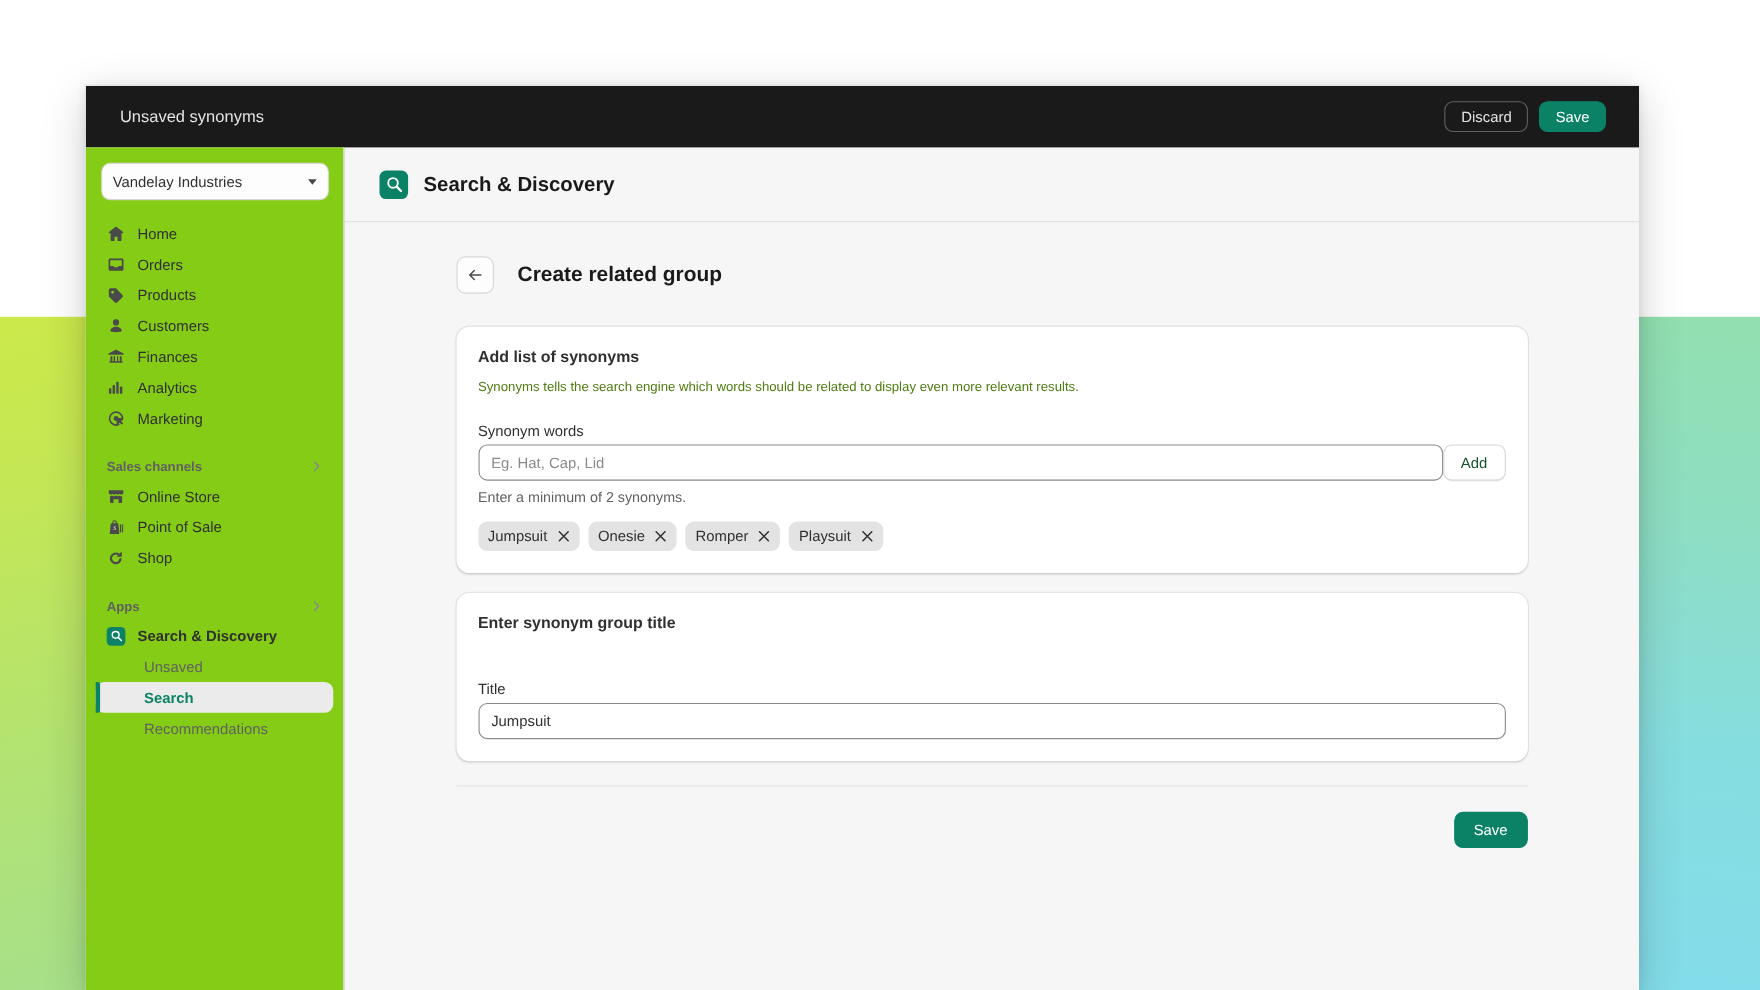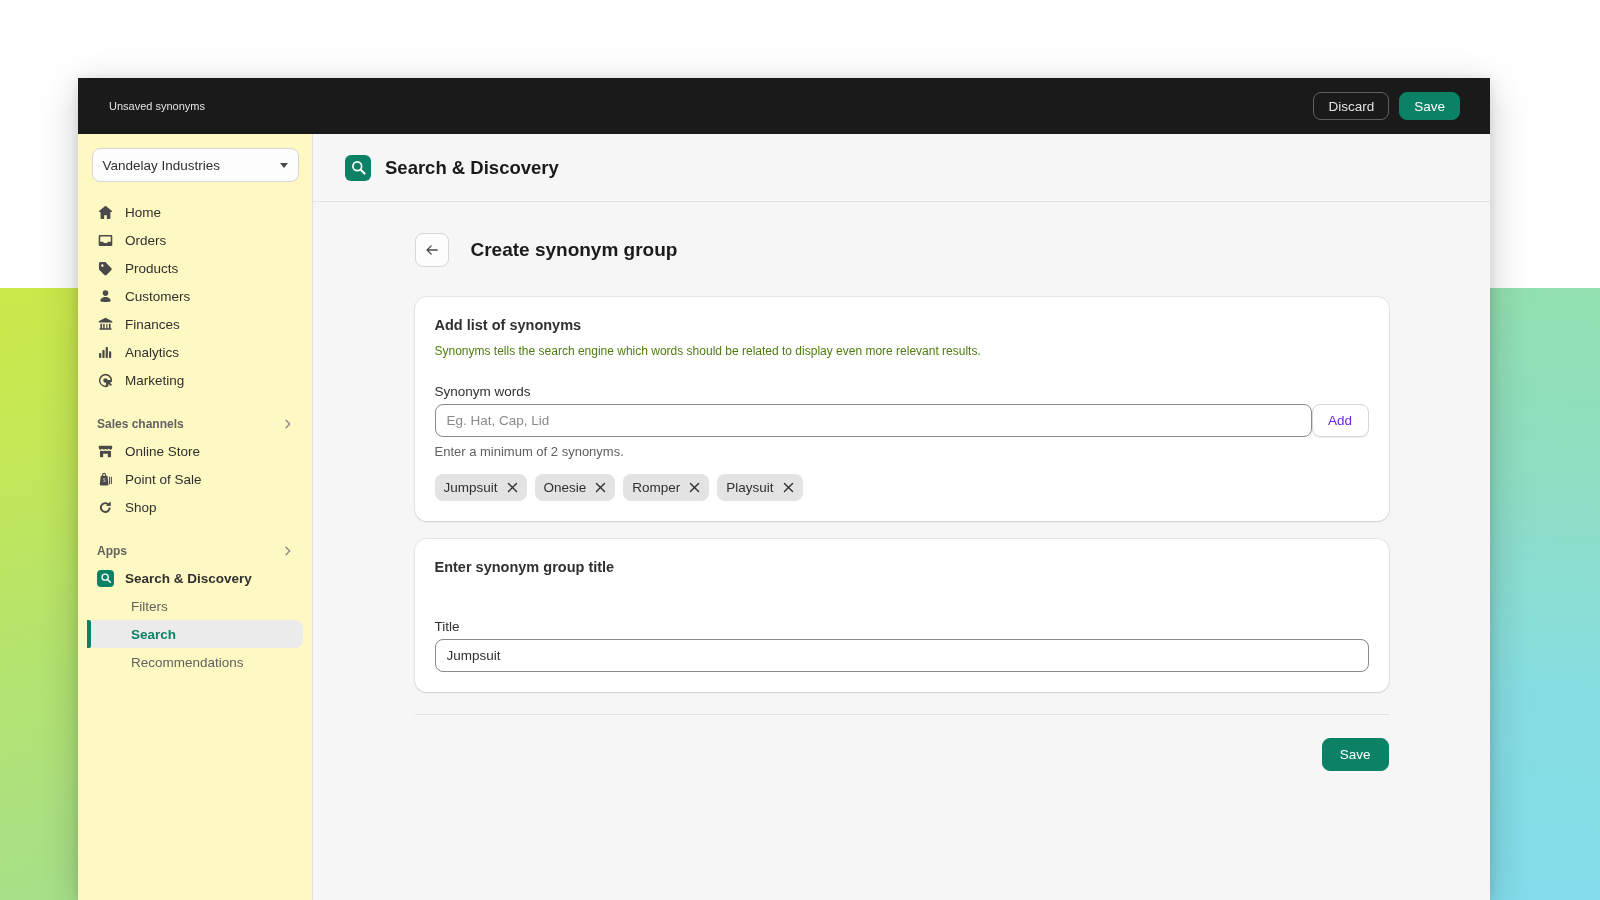--- a/index.html
+++ b/index.html
@@ -42,42 +42,42 @@
     width: 235px; flex: 0 0 235px;
     display: flex; align-items: center; gap: 8px;
     padding-left: 17px;
   }
   #shopify-bag { width: 25px; height: 27px; display:block; }
   #logo-word {
     color: #f1f1f1; font-size: 25px; font-style: italic;
     font-weight: 700; letter-spacing: -.3px;
   }
   #topbar-title {
-    color: #e3e3e3; font-size: 11px; margin-left: 31px;
+    color: #e3e3e3; font-size: 15px; margin-left: 31px;
   }
   #topbar-actions {
     position: absolute; right: 30px; top: 50%;
     transform: translateY(-50%);
     display: flex; align-items: center; gap: 10px;
   }
   .tb-btn {
     height: 28px; padding: 0 14px; border-radius: 8px;
     font-size: 13.5px; font-family: inherit; cursor: pointer;
     display: flex; align-items: center; justify-content: center;
   }
   #discard-btn { background: #1a1a1a; color: #e3e3e3; border: 1px solid #616161; }
   #save-btn-top { background: #0b8266; color: #ffffff; border: 1px solid #0b8266; }
 
   
   #body-split { flex: 1 1 auto; display: flex; min-height: 0; }
 
   
   #sidebar {
     width: 235px; flex: 0 0 235px;
-    background: #fef9c3;
+    background: #84cc16;
     border-right: 1px solid #e1e1e1;
     padding: 14px 9px 0 9px;
     position: relative;
   }
   #store-select {
     height: 34px; width: 207px; margin: 0 auto 16px auto;
     background: #fdfdfd; border: 1px solid #d6d6d6; border-radius: 8px;
     display: flex; align-items: center; padding: 0 10px;
     cursor: pointer;
   }
@@ -155,21 +155,21 @@
   .txt-input {
     flex: 1 1 auto; height: 33px; border: 1px solid #8a8a8a;
     border-radius: 8px; background: #ffffff;
     padding: 0 11px; font-size: 13.5px; color: #303030;
     font-family: inherit; outline: none;
   }
   .txt-input::placeholder { color: #8a8a8a; }
   #add-btn {
     width: 57px; height: 33px; border-radius: 8px;
     background: #ffffff; border: 1px solid #d6d6d6;
-    font-size: 13.5px; color: #6d28d9; font-family: inherit; cursor: pointer;
+    font-size: 13.5px; color: #14532d; font-family: inherit; cursor: pointer;
     box-shadow: 0 1px 0 rgba(0,0,0,.05);
   }
   .help-text { font-size: 13px; color: #616161; margin-top: 7px; }
 
   #tag-row { display: flex; gap: 8px; margin-top: 15px; flex-wrap: wrap; }
   .tag {
     height: 27px; background: #e3e3e3; border-radius: 8px;
     display: flex; align-items: center; gap: 9px;
     padding: 0 9px; cursor: default;
   }
@@ -311,21 +311,21 @@
         <span id="app-icon-sb">
           <svg width="12" height="12" viewBox="0 0 14 14">
             <circle cx="6" cy="6" r="3.6" stroke="#ffffff" stroke-width="1.5" fill="none"></circle>
             <path d="M8.8 8.8 12 12" stroke="#ffffff" stroke-width="1.7" stroke-linecap="round"></path>
           </svg>
         </span>
         <span class="nav-label" style="font-weight:600">Search &amp; Discovery</span>
       </div>
 
       <div class="sub-item">
-        <span class="sub-label">Filters</span>
+        <span class="sub-label">Unsaved</span>
       </div>
 
       <div class="sub-item active">
         <span id="active-bar"></span>
         <span class="sub-label">Search</span>
       </div>
 
       <div class="sub-item">
         <span class="sub-label">Recommendations</span>
       </div>
@@ -345,21 +345,21 @@
 
       <div id="scroll-area">
         <div id="content">
 
           <div id="page-title-row">
             <div id="back-btn">
               <svg width="16" height="16" viewBox="0 0 20 20">
                 <path d="M16.5 10H4M9 4.8 3.8 10 9 15.2" stroke="#4a4a4a" stroke-width="1.6" fill="none" stroke-linecap="round" stroke-linejoin="round"></path>
               </svg>
             </div>
-            <span id="page-title">Create synonym group</span>
+            <span id="page-title">Create related group</span>
           </div>
 
           <div class="card">
             <div class="card-title">Add list of synonyms</div>
             <div class="card-sub">Synonyms tells the search engine which words should be related to display even more relevant results.</div>
 
             <div style="margin-top:26px">
               <div class="field-label">Synonym words</div>
               <div class="input-row">
                 <input class="txt-input" type="text" placeholder="Eg. Hat, Cap, Lid" style="">

